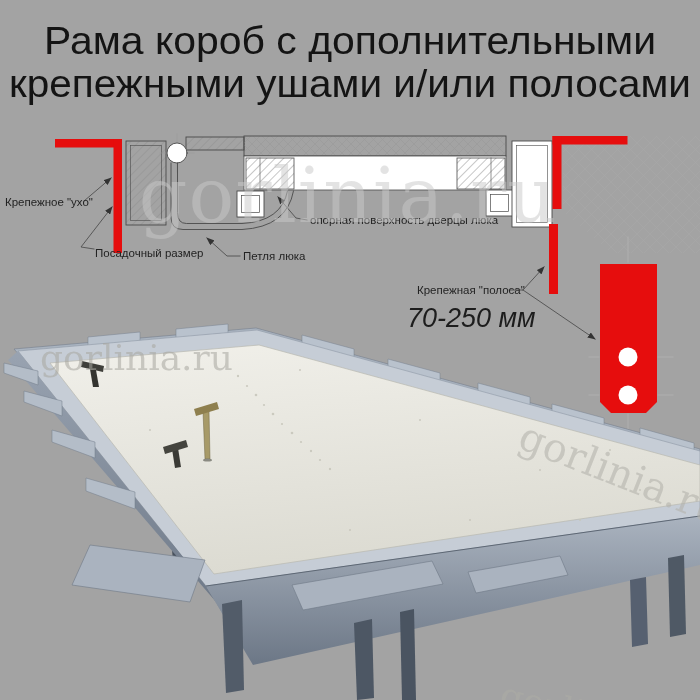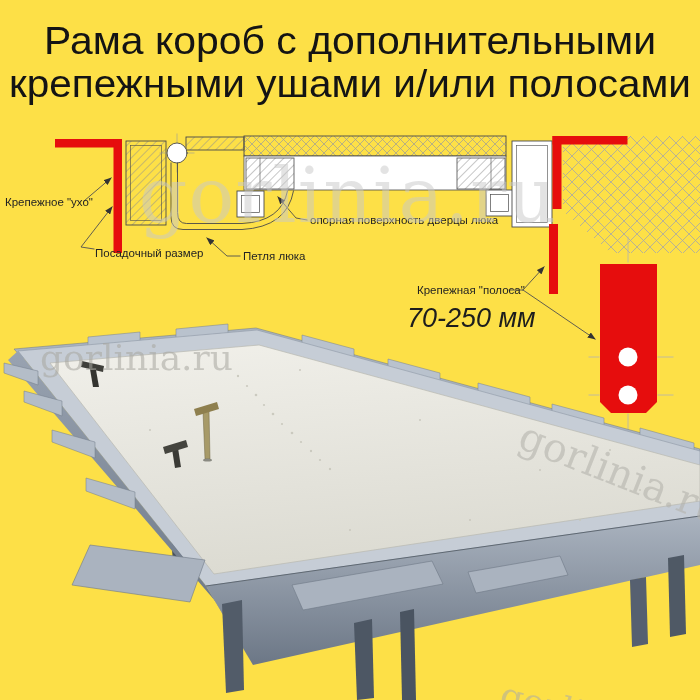--- a/index.html
+++ b/index.html
@@ -1,16 +1,16 @@
 <!DOCTYPE html>
 <html><head>
 <meta charset="utf-8">
 <style>
   html,body{margin:0;padding:0;background:#ffffff;}
-  .page{position:relative;width:700px;height:700px;background:#fde047;overflow:hidden;
+  .page{position:relative;width:700px;height:700px;background:#a3a3a3;overflow:hidden;
         font-family:"Liberation Sans",sans-serif;}
   svg{position:absolute;left:0;top:0;}
   .title-text{font-family:"Liberation Sans",sans-serif;fill:#141414;}
   .lbl{font-family:"Liberation Sans",sans-serif;font-size:11.5px;fill:#232323;}
   .dim{font-family:"Liberation Sans",sans-serif;font-size:27px;font-style:italic;fill:#1d1d1d;}
   .wm{font-family:"DejaVu Serif","Liberation Serif",serif;}
 </style>
 </head>
 <body>
 

